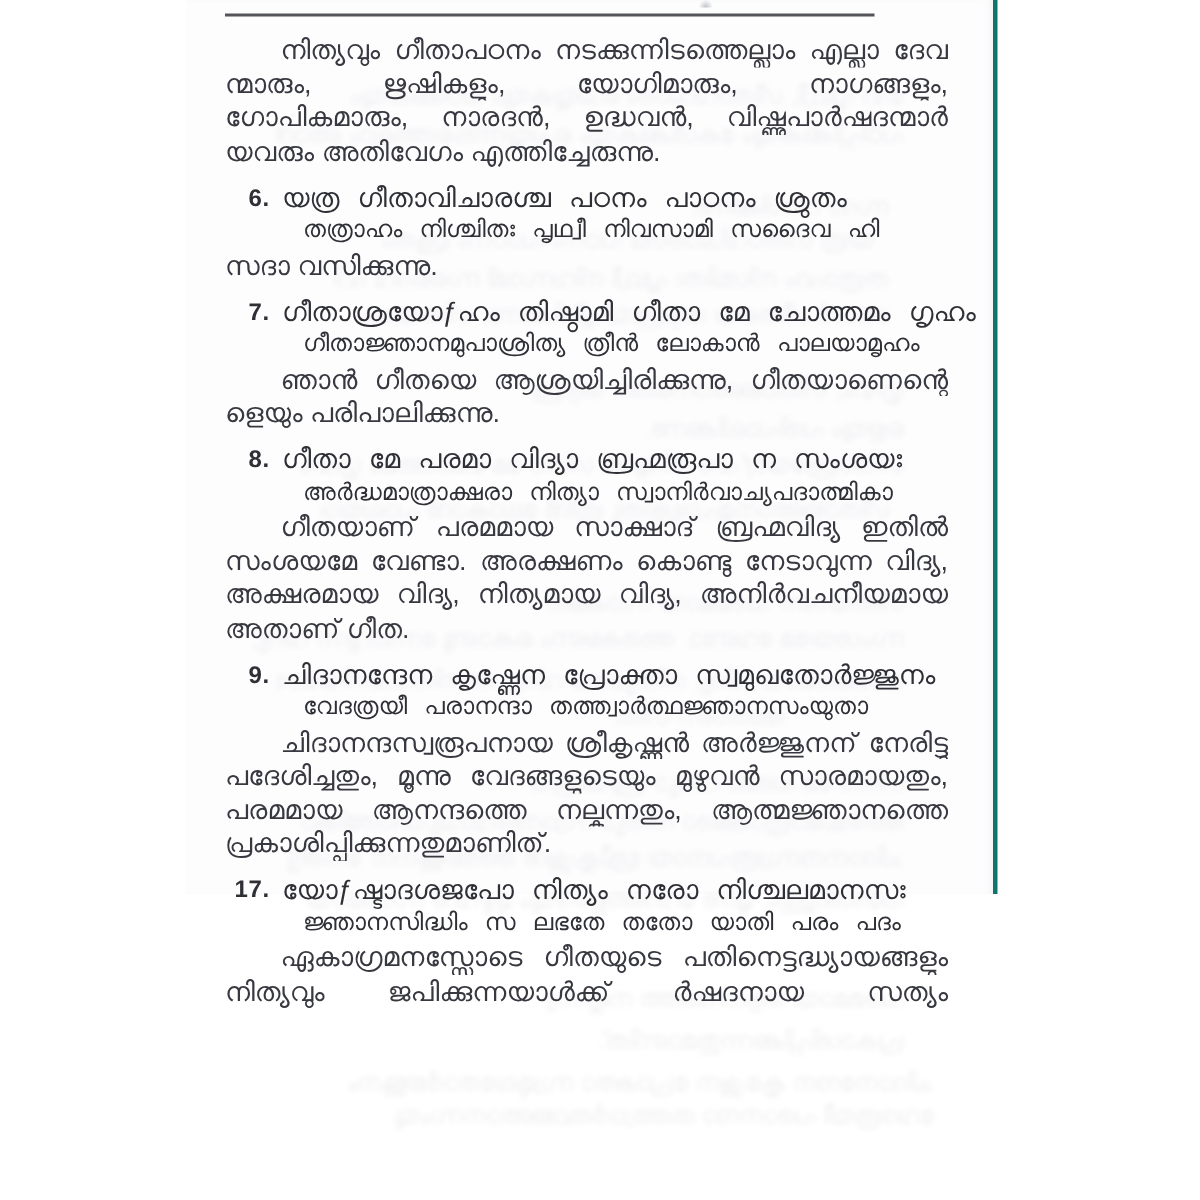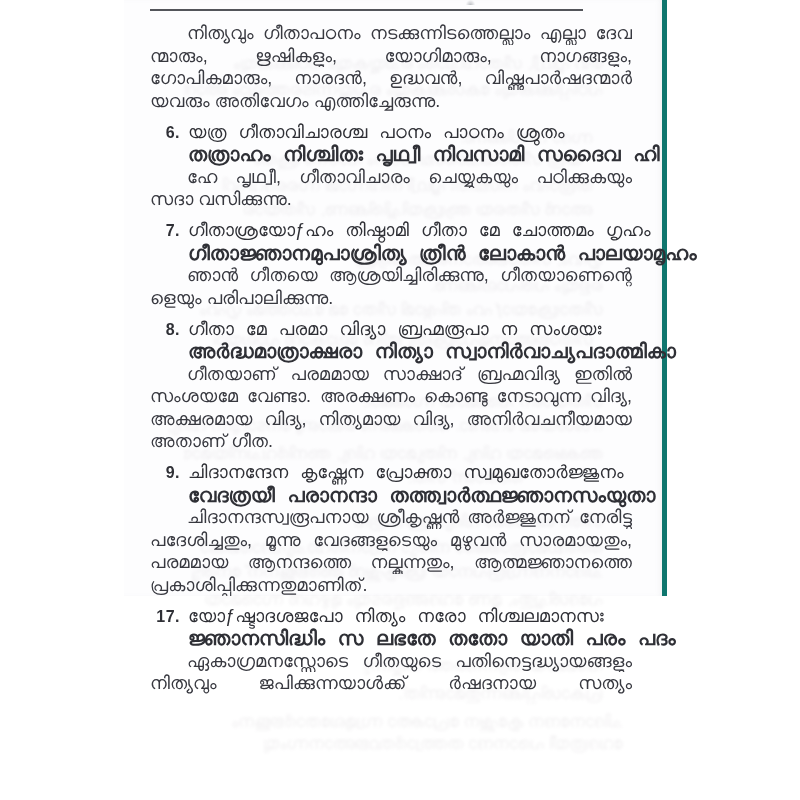--- a/index.html
+++ b/index.html
@@ -7,21 +7,21 @@
   }
   html,body{margin:0;padding:0;}
   body{
     width:800px;height:800px;background:#ffffff;overflow:hidden;
     font-family:"Liberation Sans", sans-serif;
   }
   .canvas{position:relative;width:800px;height:800px;overflow:hidden;background:#ffffff;}
   .page{
     position:absolute;left:124px;top:0;width:538px;height:596px;
     background:var(--paper);
-    border-right:5px solid #0f766e;
+    border-right:3px solid #0f766e;
     box-shadow:inset -4px 0 6px -4px rgba(180,185,190,.25);
   }
   .ghost-layer{position:absolute;inset:0;pointer-events:none;}
   .ghost-line{
     position:absolute;white-space:nowrap;overflow:hidden;
     transform:scaleX(-1);filter:blur(1.7px);opacity:.11;
     color:var(--ghost);font-size:17px;line-height:20px;
   }
   .header-remnant{
     position:absolute;left:342px;top:0;width:9px;height:5px;opacity:.55;
@@ -40,21 +40,21 @@
   .verse-row{display:flex;height:22.5px;line-height:22.5px;}
   .vnum{
     flex:0 0 30px;width:30px;text-align:right;font-size:16px;color:var(--verse-ink);
     font-weight:700;letter-spacing:.5px;padding-top:1px;
   }
   .vtext{
     margin-left:8px;font-size:18px;font-weight:400;color:var(--verse-ink);
     word-spacing:7px;white-space:nowrap;
   }
   .verse-cont{
-    margin-left:38px;height:22.5px;line-height:22.5px;font-size:20px;font-weight:700;
+    margin-left:52px;height:22.5px;line-height:22.5px;font-size:16px;font-weight:400;
     color:var(--verse-ink);word-spacing:7px;white-space:nowrap;
   }
 </style>
 </head>
 <body>
 
 <div class="canvas">
   <div class="page">
     <div class="ghost-layer" id="ghost-layer">
         <div class="ghost-line" style="top: 54px; left: 40px; width: 440px;">ഹേ പൃഥ്വീ, ഗീതാവിചാരം ചെയ്യുകയും പഠിക്കുകയും</div>
@@ -89,21 +89,20 @@
           <div class="line pline justify">ഗോപികമാരും, നാരദൻ, ഉദ്ധവൻ, വിഷ്ണുപാർഷദന്മാർ തുടങ്ങി</div>
           <div class="line pline">യവരും അതിവേഗം എത്തിച്ചേരുന്നു.</div>
         </div>
       <div id="sections">
           <div class="section">
             <div class="verse-row">
               <span class="vnum">6.</span>
               <span class="vtext">യത്ര ഗീതാവിചാരശ്ച പഠനം പാഠനം ശ്രുതം</span>
             </div>
             <div class="verse-cont">തത്രാഹം നിശ്ചിതഃ പൃഥ്വീ നിവസാമി സദൈവ ഹി</div>
-            <div class="line pline indent justify">ഹേ പൃഥ്വീ, ഗീതാവിചാരം ചെയ്യുകയും പഠിക്കുകയും</div>
             <div class="line pline">സദാ വസിക്കുന്നു.</div>
           </div>
           <div class="section">
             <div class="verse-row">
               <span class="vnum">7.</span>
               <span class="vtext">ഗീതാശ്രയോƒഹം തിഷ്ഠാമി ഗീതാ മേ ചോത്തമം ഗൃഹം</span>
             </div>
             <div class="verse-cont">ഗീതാജ്ഞാനമുപാശ്രിത്യ ത്രീൻ ലോകാൻ പാലയാമൃഹം</div>
             <div class="line pline indent justify">ഞാൻ ഗീതയെ ആശ്രയിച്ചിരിക്കുന്നു, ഗീതയാണെന്റെ ഉത്തമ</div>
             <div class="line pline">ളെയും പരിപാലിക്കുന്നു.</div>

